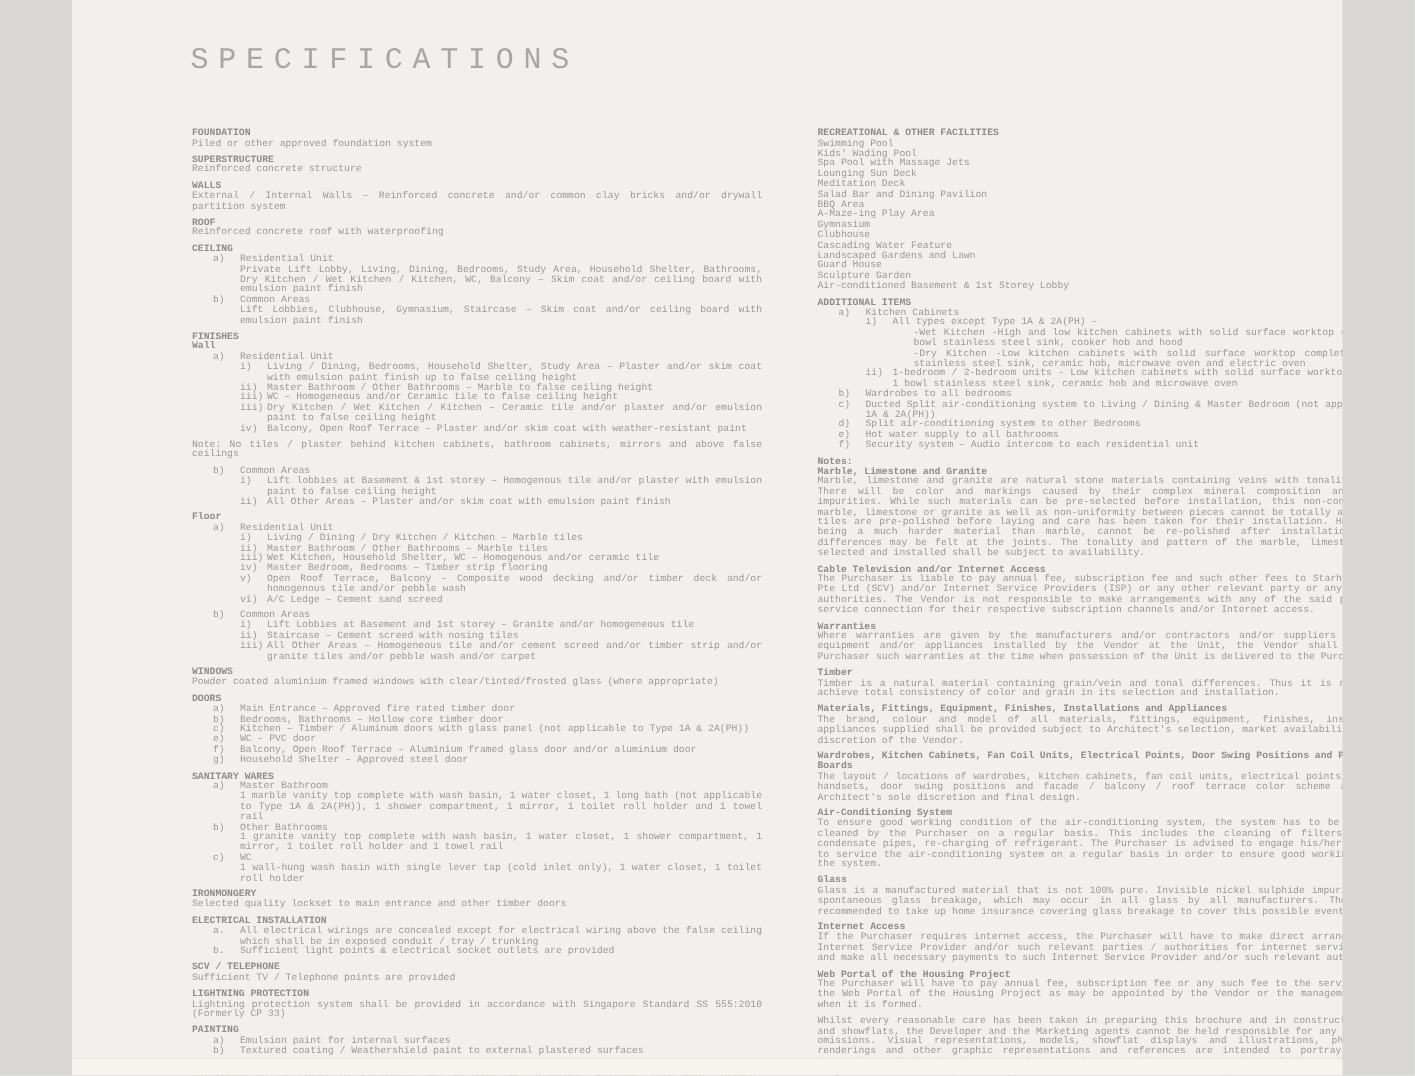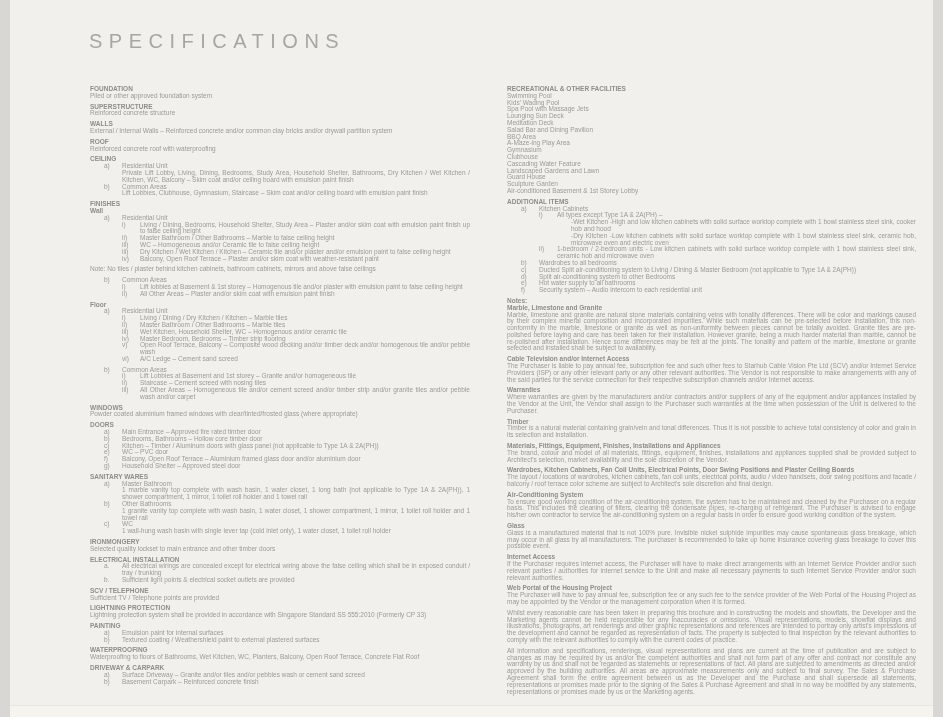--- a/index.html
+++ b/index.html
@@ -1,18 +1,18 @@
 <!DOCTYPE html>
 <html><head>
 <meta charset="utf-8">
 <style>
   html,body{margin:0;padding:0;background:#d8d7d3;}
   .page{
-    position:relative;width:923px;height:717px;background:#f1f0ec;
-    font-family:Liberation Sans, sans-serif;color:#9a9a97;
+    position:relative;width:847px;height:717px;background:#f1f0ec;
+    font-family:Liberation Mono, monospace;color:#9a9a97;
     overflow:hidden;margin:0 auto;
   }
   .title{
     position:absolute;left:79px;top:30px;font-size:20px;line-height:22px;
     letter-spacing:6.5px;color:#a6a6a3;font-weight:400;
   }
   .col{position:absolute;top:86px;font-size:6.5px;line-height:6.8px;}
   .col-left{left:80px;width:380px;}
   .col-right{left:497px;width:409px;}
   .b{text-align:justify;}

